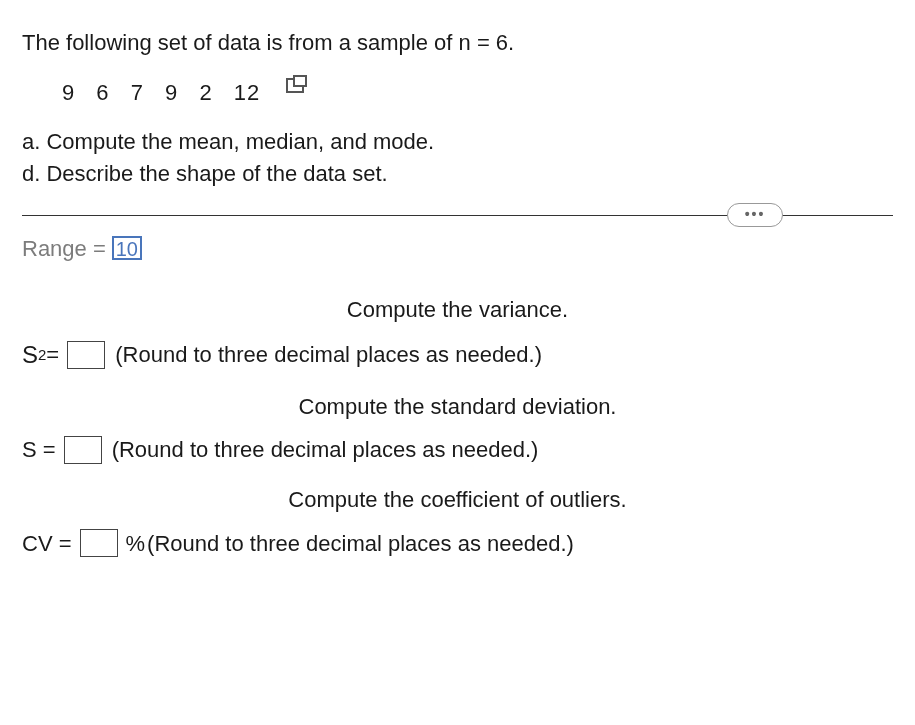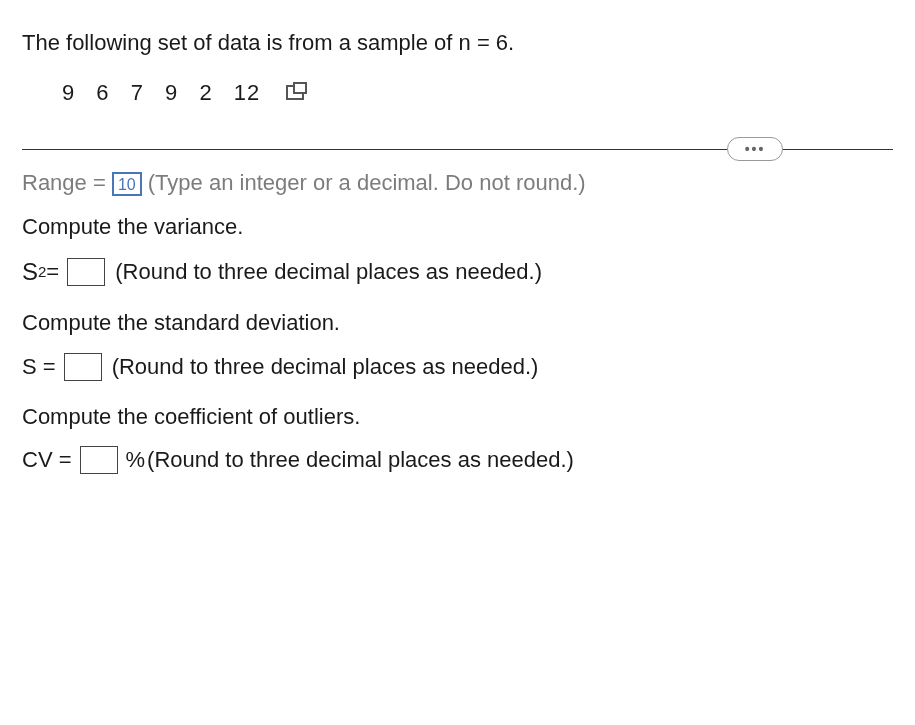--- a/index.html
+++ b/index.html
@@ -9,37 +9,37 @@
     width: 915px;
     height: 725px;
     padding: 28px 22px 18px 22px;
     font-size: 22px;
     color: #1a1a1a;
     line-height: 1.35;
     position: relative;
     overflow: hidden;
   }
   .intro { margin-bottom: 12px; }
-  .data-row { padding: 8px 0 16px 40px; letter-spacing: 1px; word-spacing: 14px; display:flex; align-items:center;gap:12px;}
+  .data-row { padding: 8px 0 16px 40px; letter-spacing: 1px; word-spacing: 14px; display:flex; align-items:flex-start;gap:12px;}
   .data-values{word-spacing:14px;}
   .copy-icon { display:inline-block; width:18px; height:15px; border:2px solid #555; margin-left:14px; position:relative;}
   .copy-icon::after{content:"";position:absolute;right:-5px;top:-5px;width:10px;height:8px;border:2px solid #555;background:#fff;}
   .parts { margin: 4px 0 18px 0; }
   .parts div { margin: 2px 0; }
   .divider-wrap{position:relative;margin:26px 0 18px 0;}
   .divider { border: none; border-top: 1.5px solid #333; }
   .ellipsis-badge{
     position:absolute; right:110px; top:-12px;
     background:#fff; border:1.5px solid #999; border-radius:14px;
     width:56px; height:24px; display:flex; align-items:center; justify-content:center;
     font-size:14px; letter-spacing:2px; color:#666; font-weight:bold;
   }
-  .grainy { color:#666; filter: blur(0.4px); opacity:0.85; margin-bottom:14px; display:flex; align-items:baseline; flex-wrap:wrap;}
-  .grainy .small-box{ display:inline-block; border:2px solid #2a5db0; width:30px; height:24px; margin:0 6px; text-align:center; font-size:16px; color:#2a5db0; line-height:22px;}
-  .section-q { margin: 8px 0 14px 0; }
+  .grainy { color:#666; filter: blur(0.4px); opacity:0.85; margin-bottom:32px; display:flex; align-items:baseline; flex-wrap:wrap;}
+  .grainy .small-box{ display:inline-block; border:2px solid #2a5db0; width:30px; height:24px; margin:0 6px; text-align:center; font-size:20px; color:#2a5db0; line-height:22px;}
+  .section-q { margin: 8px 0 14px 0; text-align: center; }
   .eq-line { display:flex; align-items:center; margin: 10px 0 20px 0; flex-wrap:wrap;}
   .sup { font-size:15px; vertical-align: super; }
   .var-s { font-size:24px; }
   .input-box {
     display:inline-block;
     width:38px; height:28px;
     border:1.5px solid #444;
     margin: 0 8px;
     background:#fff;
   }
@@ -49,31 +49,32 @@
 <body>
 
 <div class="intro">The following set of data is from a sample of n = 6.</div>
 
 <div class="data-row">
   <span class="data-values">9  6  7  9  2  12</span>
   <span class="copy-icon"></span>
 </div>
 
 <div class="parts">
+  <div>a. Compute the mean, median, and mode.</div>
+  <div>d. Describe the shape of the data set.</div>
 </div>
 
 <div class="divider-wrap">
   <hr class="divider">
   <div class="ellipsis-badge">•••</div>
 </div>
 
 <div class="grainy">
   <span>Range =</span>
   <span class="small-box">10</span>
-  <span>(Type an integer or a decimal. Do not round.)</span>
 </div>
 
 <div class="section-q">Compute the variance.</div>
 <div class="eq-line">
   <span class="var-s">S</span>
     <span class="sup">2</span>
   <span> = </span>
   <span class="input-box"></span>
   <span class="hint">(Round to three decimal places as needed.)</span>
 </div>

